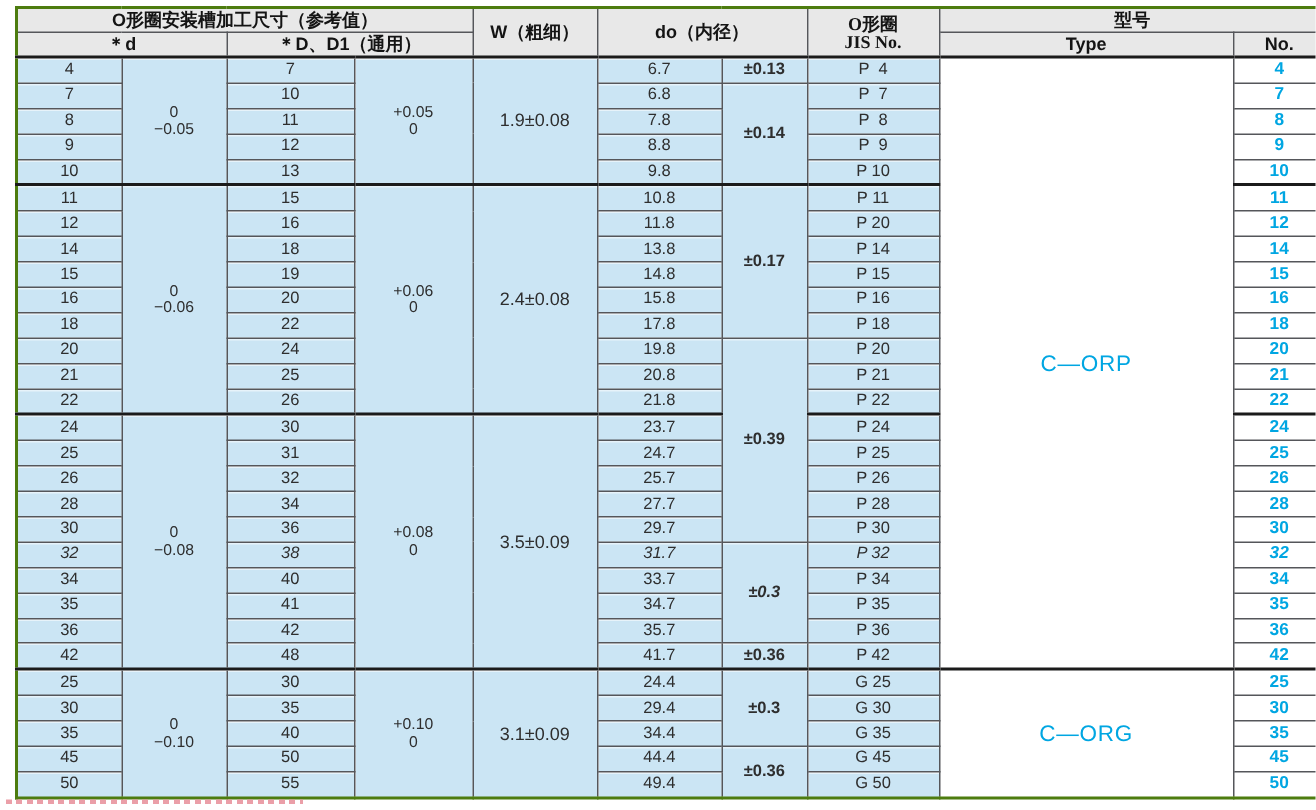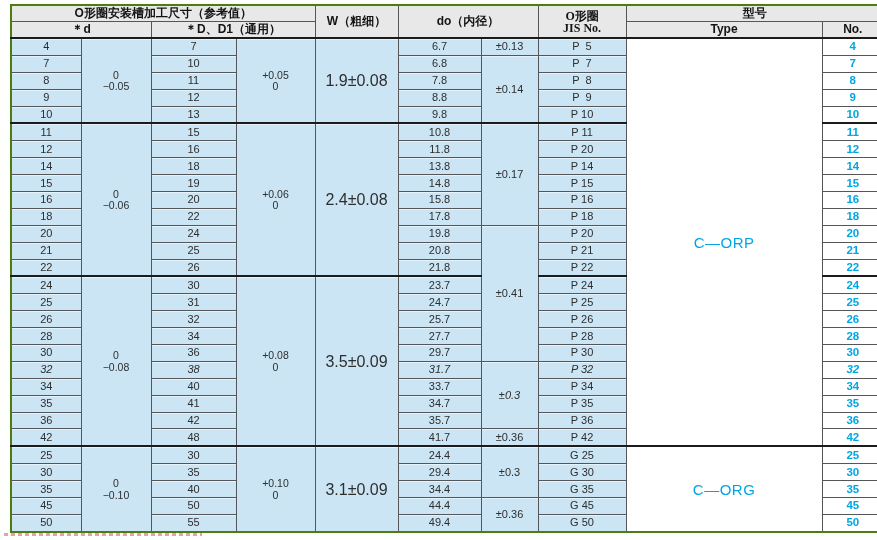--- a/index.html
+++ b/index.html
@@ -27,22 +27,22 @@
   tbody td {
     height:15.9px; font-size:11px; color:#2e2e2e;
     background:var(--body-blue,#cbe5f4);
     box-shadow:inset 0 1px 0 rgba(255,255,255,0.55);
     line-height:11px;
   }
   tr.sec-start td { border-top:2px solid #1b1b1b; }
   tr.italic-row td { font-style:italic; }
   td.tol-cell { font-size:10.5px; line-height:10.5px; }
   td.tol-cell div { padding:0.5px 0; }
-  td.tol-single { font-size:11px; }
-  td.w-cell { font-size:16px; }
+  td.tol-single { font-size:11px;font-weight:bold; }
+  td.w-cell { font-size:12px; }
   td.jis-cell { white-space:pre; }
   td.type-cell {
     background:#ffffff; color:var(--accent,#00a6e2);
     font-size:15px; font-weight:normal; letter-spacing:0.5px;
     box-shadow:none;
   }
   td.no-cell {
     background:#ffffff; color:var(--accent,#00a6e2);
     font-weight:bold; font-size:11.5px;
   }
@@ -95,21 +95,21 @@
             <div>−0.05</div>
           </td>
           <td>7</td>
           <td class="tol-cell" rowspan="5">
             <div>+0.05</div>
             <div>0</div>
           </td>
           <td class="w-cell" rowspan="5">1.9±0.08</td>
           <td>6.7</td>
           <td class="tol-single">±0.13</td>
-          <td class="jis-cell">P  5</td>
+          <td class="jis-cell">P  4</td>
           <td class="type-cell" rowspan="24">C—ORP</td>
           <td class="no-cell">4</td>
         </tr>
         <tr>
           <td>7</td>
           <td>10</td>
           <td>6.8</td>
           <td class="tol-single" rowspan="4">±0.14</td>
           <td class="jis-cell">P  7</td>
           <td class="no-cell">7</td>
@@ -184,21 +184,21 @@
           <td>18</td>
           <td>22</td>
           <td>17.8</td>
           <td class="jis-cell">P 18</td>
           <td class="no-cell">18</td>
         </tr>
         <tr>
           <td>20</td>
           <td>24</td>
           <td>19.8</td>
-          <td class="tol-single" rowspan="8">±0.41</td>
+          <td class="tol-single" rowspan="8">±0.39</td>
           <td class="jis-cell">P 20</td>
           <td class="no-cell">20</td>
         </tr>
         <tr>
           <td>21</td>
           <td>25</td>
           <td>20.8</td>
           <td class="jis-cell">P 21</td>
           <td class="no-cell">21</td>
         </tr>

